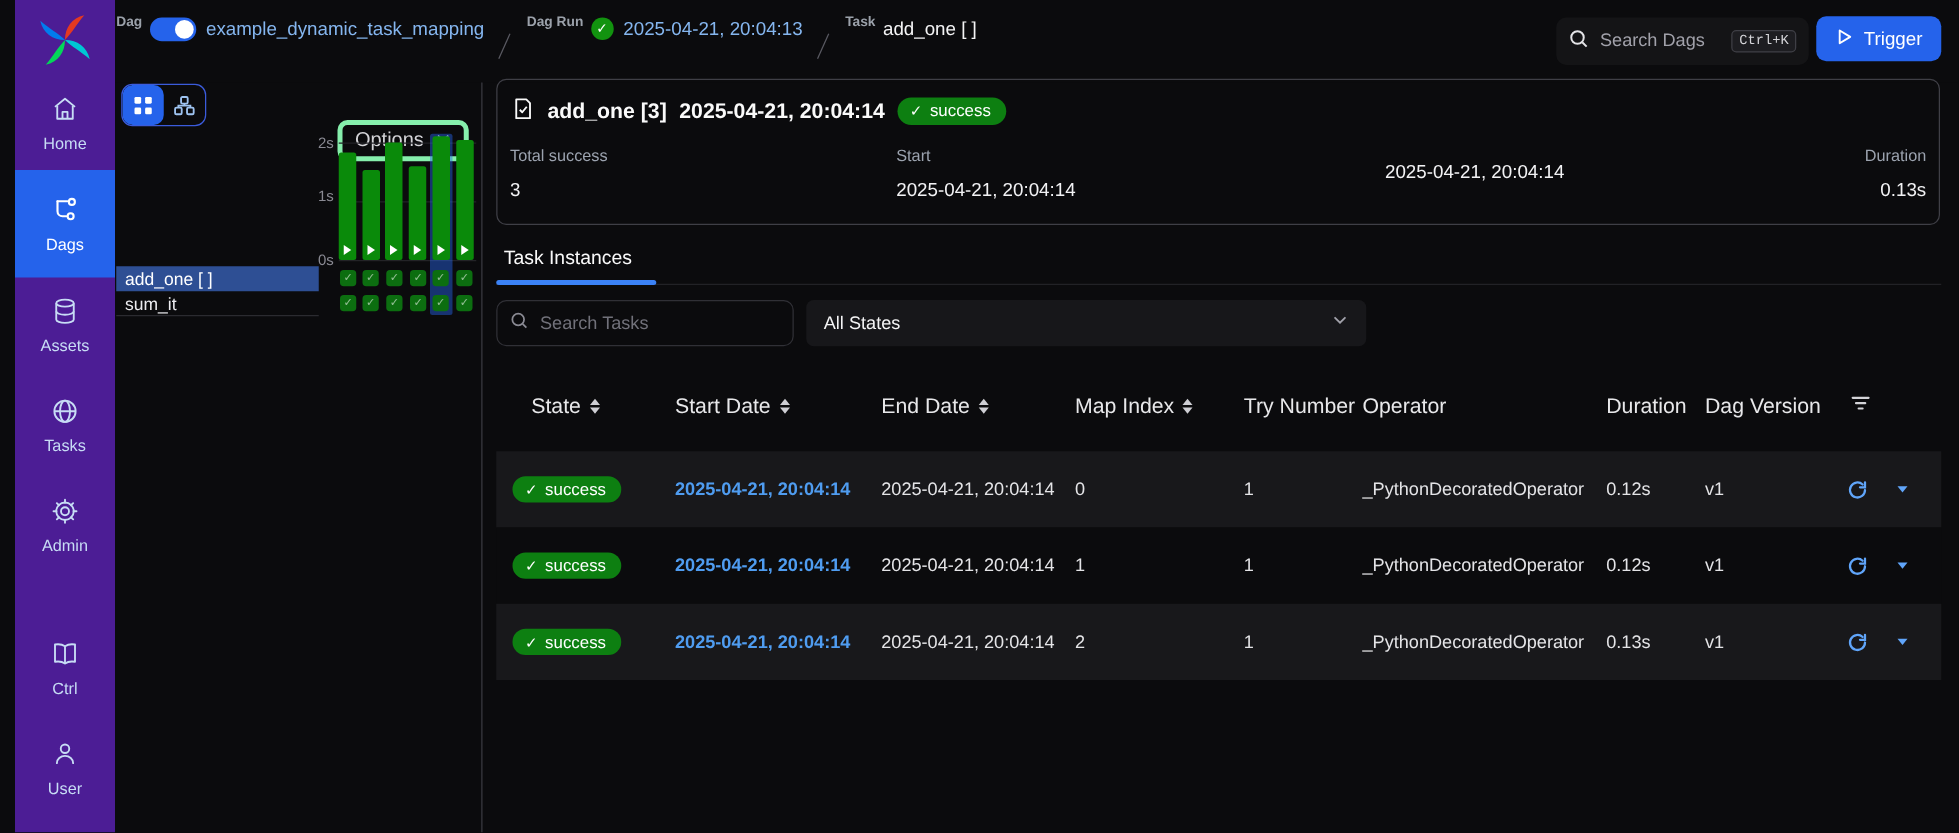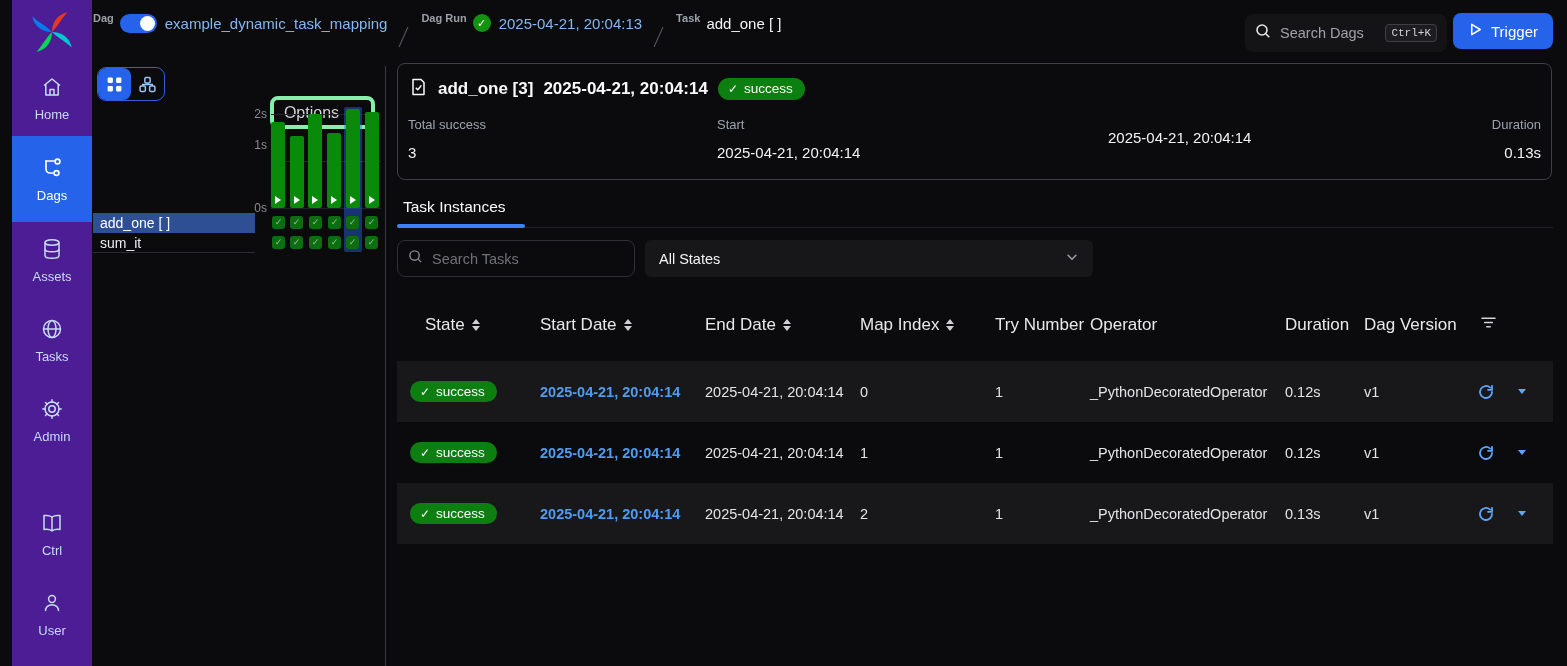--- a/index.html
+++ b/index.html
@@ -253,21 +253,21 @@
     <span>Options</span>
     <span>
       <svg width="13" height="13" viewBox="0 0 16 16" fill="none" stroke="#d4d4d8" stroke-width="1.8" stroke-linecap="round">
           <path d="M3.5 6 L8 10.5 L12.5 6"></path>
         </svg>
     </span>
   </button>
   <div id="chart">
       <span class="ytick" style="left: 157px; top: 135px;">0s</span>
       <div class="gridline" style="top: 142px;"></div>
-      <span class="ytick" style="left: 157px; top: 72px;">1s</span>
+      <span class="ytick" style="left: 157px; top: 84px;">1s</span>
       <div class="gridline" style="top: 95px;"></div>
       <span class="ytick" style="left: 157px; top: 41px;">2s</span>
       <div class="gridline" style="top: 48px;"></div>
       <div id="col-highlight" style="left: 263.8px; top: 41px; height: 145px;"></div>
       <div class="bar" style="left: 191px; top: 56px; height: 86px; background: rgb(10, 138, 10);">
         <span class="play"></span>
       </div>
       <div class="bar" style="left: 210px; top: 70px; height: 72px; background: rgb(10, 138, 10);">
         <span class="play"></span>
       </div>

